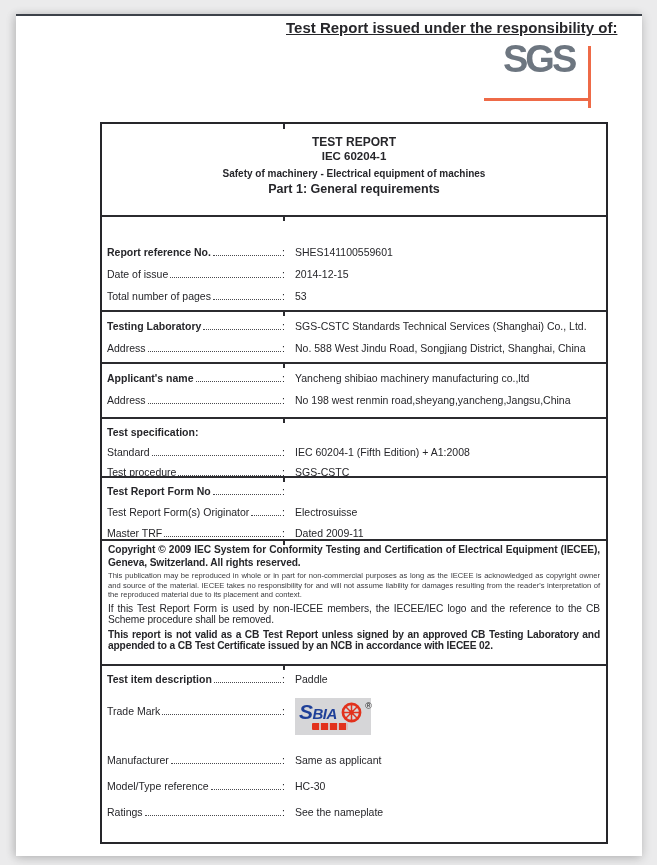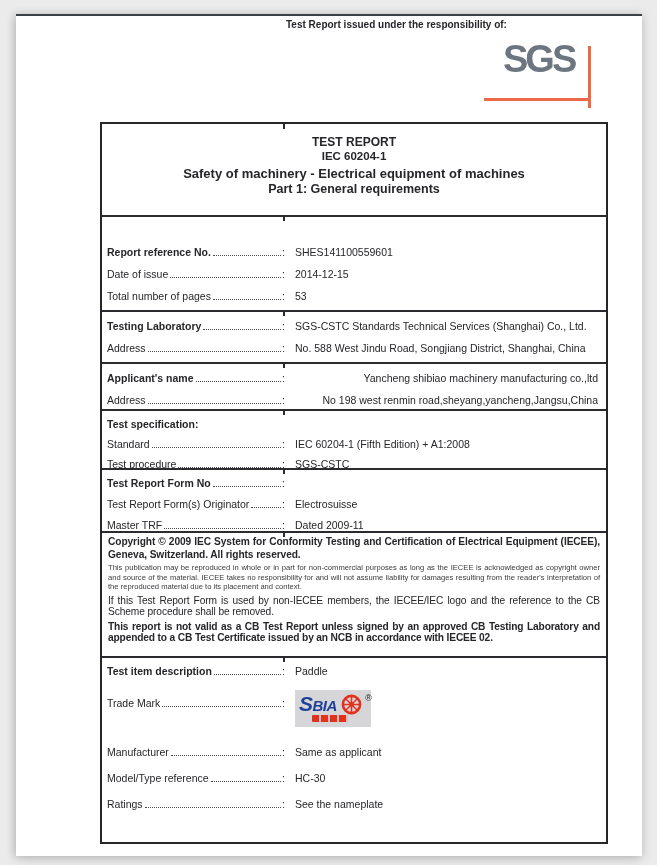--- a/index.html
+++ b/index.html
@@ -9,21 +9,21 @@
     font-family:"Liberation Sans", sans-serif;
     color:#26262a;
   }
   .page{
     position:absolute;left:16px;top:14px;width:626px;height:840px;
     background:#fff;border-top:2px solid #3c4149;
     box-shadow:0 2px 10px rgba(0,0,0,.20), -3px 0 8px rgba(0,0,0,.08);
   }
   .header-note{
     position:absolute;left:270px;top:3px;
-    font-size:10px;font-weight:bold;color:#26262a;white-space:nowrap;
+    font-size:15px;font-weight:bold;color:#26262a;white-space:nowrap;text-decoration:underline;
   }
   .sgs-logo{position:absolute;left:468px;top:20px;width:130px;height:95px;}
   .sgs-text{
     position:absolute;left:19px;top:4px;
     font-size:38px;font-weight:bold;letter-spacing:-3px;line-height:1;
     color:#6d7680;transform:scaleY(1.02);
   }
   .sgs-underline{position:absolute;left:0;top:62px;width:107px;height:2.5px;background:#ee6a47;}
   .sgs-vline{position:absolute;left:104px;top:10px;width:2.5px;height:62px;background:#ee6a47;}
 
@@ -34,32 +34,32 @@
   .section{box-sizing:border-box;position:relative;overflow:hidden;}
   .section + .section{border-top:2px solid #2b2b2f;}
   .section::before{
     content:"";position:absolute;left:181px;top:-1px;width:1.5px;height:5px;background:#2b2b2f;
   }
   .section:first-child::before{top:0;}
   
   .section:nth-child(1){height:91px;}
   .section:nth-child(2){height:95px;padding-top:24px;}
   .section:nth-child(3){height:52px;padding-top:3px;}
-  .section:nth-child(4){height:47px;padding-top:3px;text-align:right;}
+  .section:nth-child(4){height:55px;padding-top:3px;}
   .section:nth-child(5){height:59px;padding-top:3px;}
   .section:nth-child(6){height:63px;padding-top:3px;}
   .section:nth-child(7){height:125px;padding:3px 6px;}
   .section:nth-child(8){height:162px;padding-top:2px;}
   .section:nth-child(5) .row{line-height:20px;}
   .section:nth-child(6) .row{line-height:21px;}
 
   .title-block{text-align:center;padding-top:11px;}
   .title-block .t1{display:block;font-weight:bold;font-size:12px;line-height:14px;}
   .title-block .t2{display:block;font-weight:bold;font-size:11.5px;line-height:14px;}
-  .title-block .t3{display:block;font-weight:bold;font-size:13px;line-height:17px;margin-top:2px;}
+  .title-block .t3{display:block;font-weight:bold;font-size:10px;line-height:17px;margin-top:2px;}
   .title-block .t4{display:block;font-weight:bold;font-size:12.5px;line-height:15px;}
 
   .row{display:flex;align-items:baseline;padding:0 8px 0 5px;line-height:22px;font-size:10.5px;}
   .labelcol{display:flex;width:178px;flex:none;align-items:baseline;}
   .lbl{white-space:nowrap;}
   .lbl.bold{font-weight:bold;}
   .leader{flex:1;border-bottom:1.4px dotted #4a4a4e;margin:0 1px 3px 2px;min-width:4px;}
   .colon{flex:none;}
   .val{margin-left:10px;white-space:nowrap;flex:1;}
   .row.header-row .labelcol{width:auto;}

